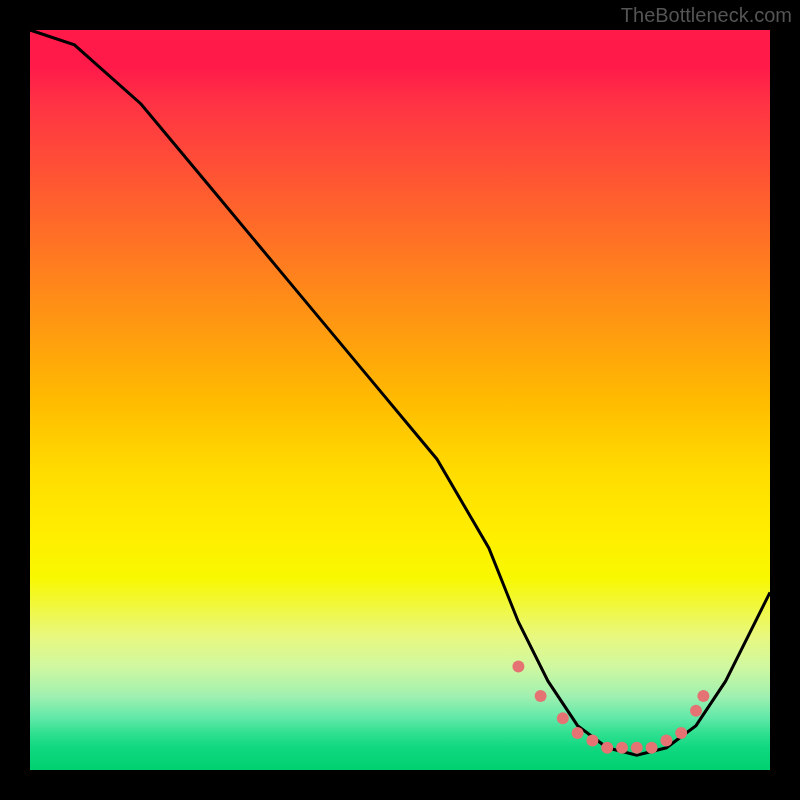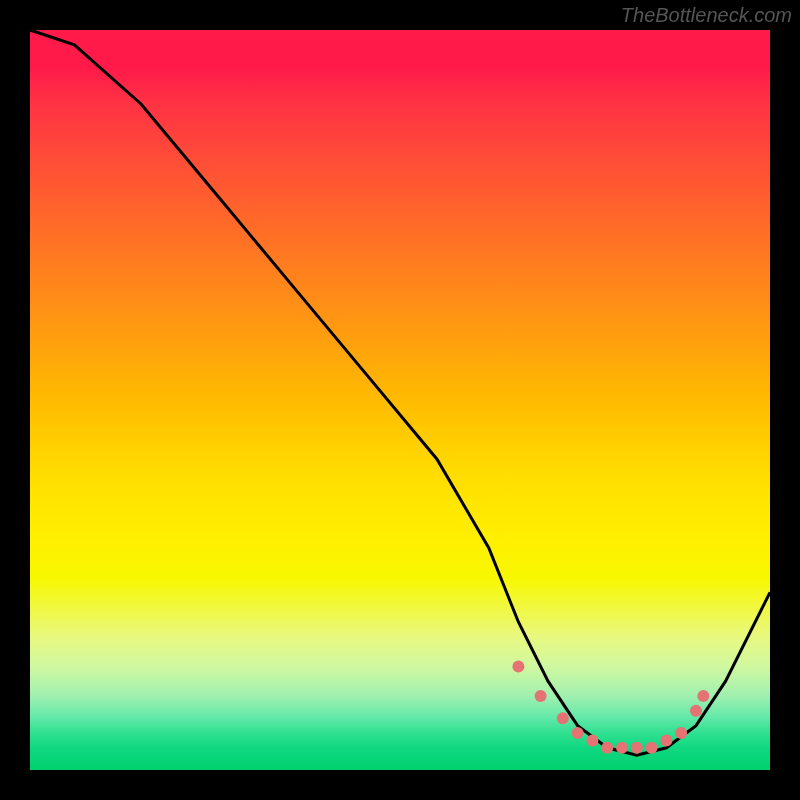--- a/index.html
+++ b/index.html
@@ -12,21 +12,20 @@
     font-family: Arial, sans-serif;
   }
   .watermark {
     position: absolute;
     top: 4px;
     right: 8px;
     color: #555;
     font-size: 20px;
     font-weight: 500;
     z-index: 10;
-    font-style: italic;
   }
   .plot-area {
     position: absolute;
     top: 30px;
     left: 30px;
     width: 740px;
     height: 740px;
     background: linear-gradient(to bottom,
       #ff1a4a 0%,
       #ff1a4a 5%,

